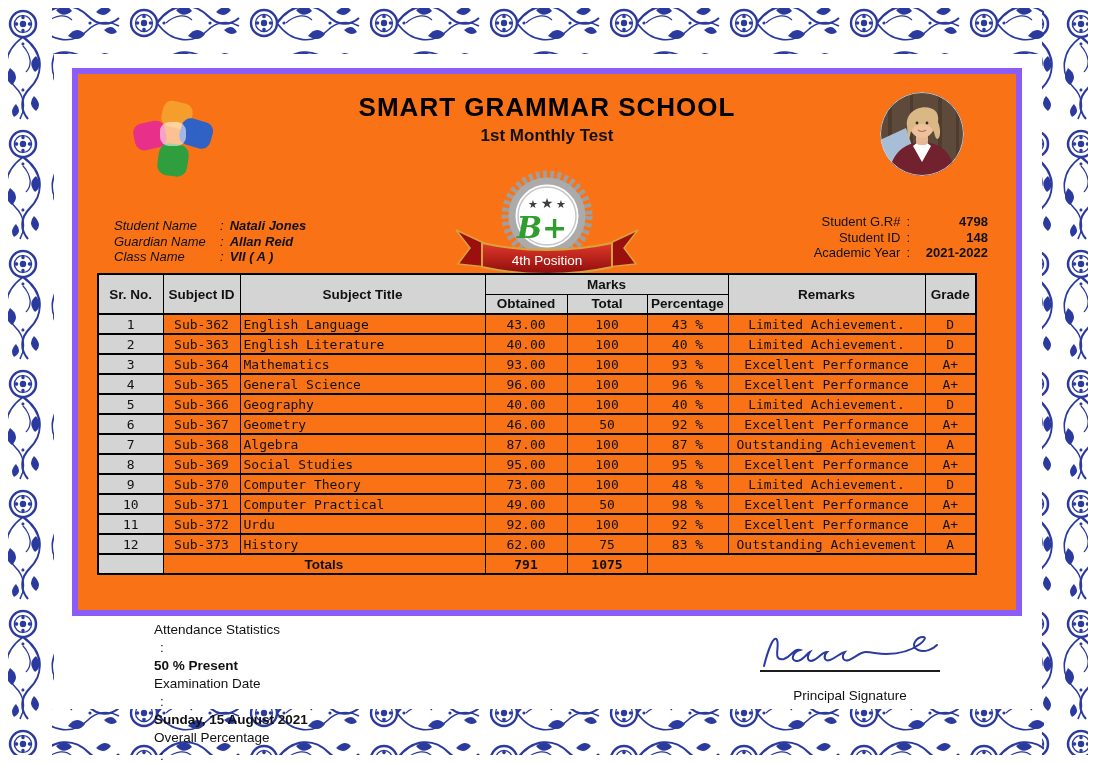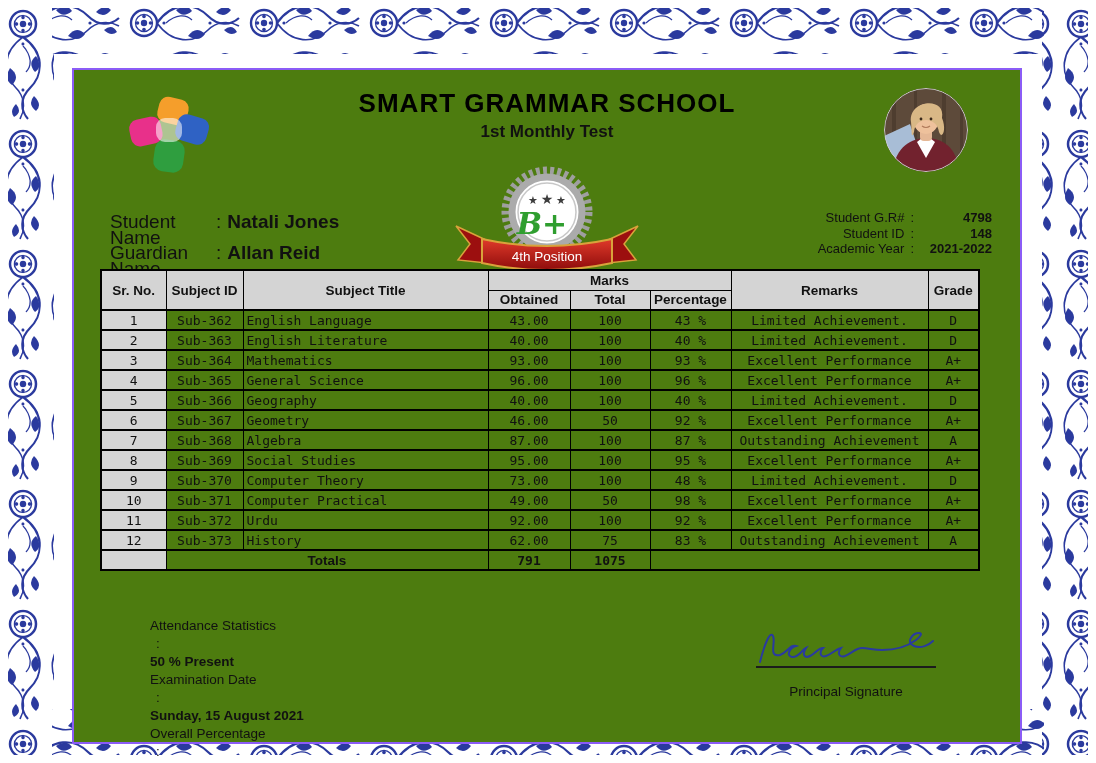--- a/index.html
+++ b/index.html
@@ -3,44 +3,44 @@
 <meta charset="utf-8">
 <style>
   * { margin:0; padding:0; box-sizing:border-box; }
   html,body { background:#fff; }
   .page {
     position:relative; width:1096px; height:763px; background:#fff;
     font-family:"Liberation Sans", sans-serif; color:#111; overflow:hidden;
   }
   .border-svg { position:absolute; inset:0; width:1096px; height:763px; pointer-events:none; }
   .inner {
-    position:absolute; left:72px; top:68px; width:950px; height:676px;
-    border:2px solid #8b5cf6; background:#4d7c0f;
+    position:absolute; left:72px; top:68px; width:950px; height:548px;
+    border:6px solid #8b5cf6; background:#f97316;
   }
   
   .logo { position:absolute; left:52px; top:22px; width:88px; height:88px; }
   .titles { position:absolute; left:0; right:0; top:18px; text-align:center; }
   .school-name { font-size:26px; font-weight:bold; letter-spacing:1px; color:#000; }
   .sub-title { font-size:17px; font-weight:bold; margin-top:3px; }
   .photo { position:absolute; right:52px; top:18px; width:84px; height:84px; border-radius:50%; overflow:hidden; }
   .badge { position:absolute; left:50%; transform:translateX(-50%); top:92px; width:190px; height:120px; }
   
-  .info-left { position:absolute; left:36px; top:144px; font-size:19px; line-height:15.5px; }
+  .info-left { position:absolute; left:36px; top:144px; font-size:13px; line-height:15.5px;font-style:italic; }
   .info-left .info-row { display:flex; }
   .info-left .lbl { width:100px; }
   .info-right { position:absolute; right:28px; top:140px; font-size:13px; line-height:15.5px; }
   .info-right .info-row { display:flex; justify-content:flex-end; }
   .info-right .lbl { text-align:right; }
   .colon { padding:0 6px; }
   .colon::before { content:":"; }
   .info-row b { white-space:pre; }
   .info-right b { width:72px; text-align:right; }
   
   .marks-table {
-    position:absolute; left:26px; top:199px; width:878px;
+    position:absolute; left:19px; top:199px; width:878px;
     border-collapse:collapse; table-layout:fixed;
     font-size:13px;
   }
   .marks-table th, .marks-table td { border:1px solid #000; padding:1px 3px; text-align:center; height:20px; }
   .marks-table { border:2px solid #000; }
   .marks-table thead th { background:#d4d4d4; font-weight:bold; font-size:13.5px; }
   .marks-table tbody td { border-top-width:2px; font-family:"DejaVu Sans Mono", monospace; }
   .marks-table tbody td.c-sr { background:#d4d4d4; }
   .marks-table tbody td.c-title { text-align:left; }
   .marks-table tfoot td { border-top-width:2px; font-weight:bold; }

